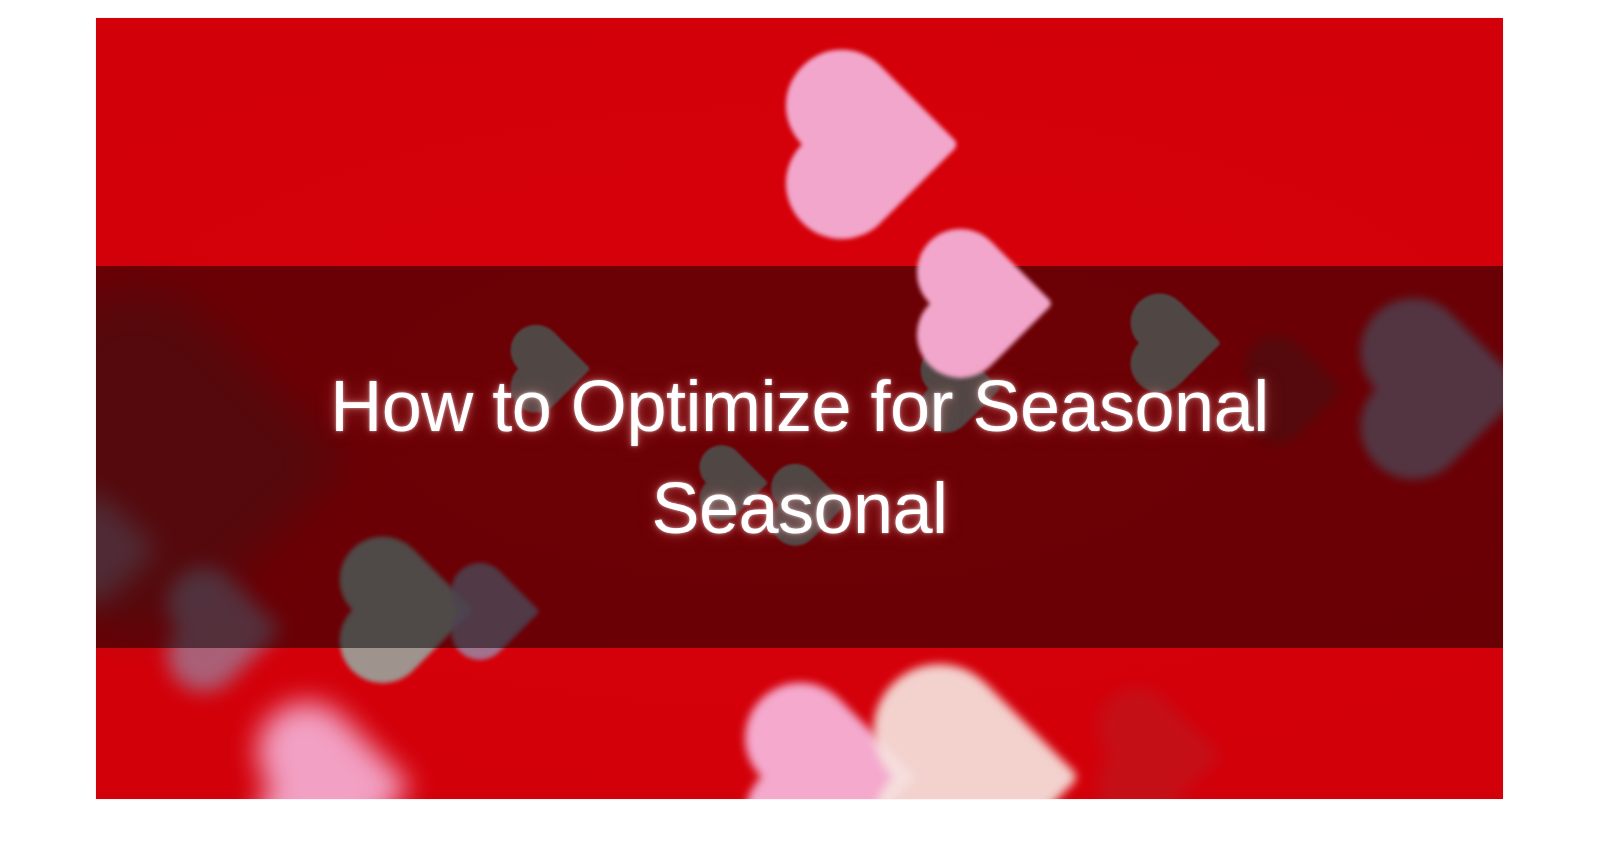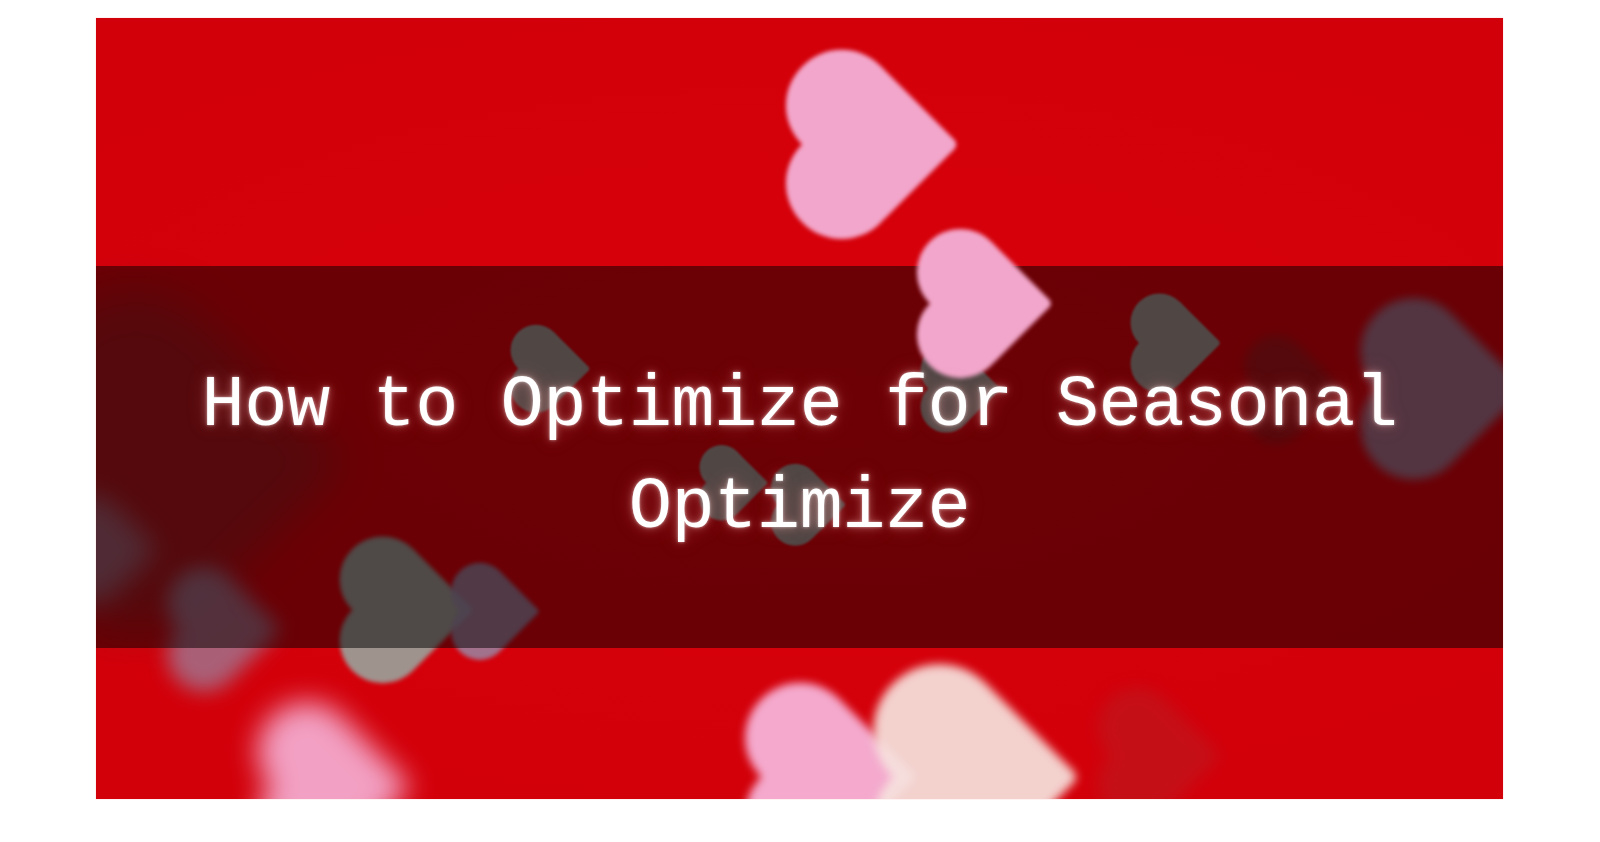--- a/index.html
+++ b/index.html
@@ -92,21 +92,21 @@
     top: 248px;
     width: 100%;
     height: 382px;
     z-index: 10;
     display: flex;
     flex-direction: column;
     align-items: center;
     justify-content: center;
     text-align: center;
     color: #ffffff;
-    font-family: Liberation Mono, monospace;
+    font-family: Liberation Sans, sans-serif;
     font-weight: 300;
     font-size: 72px;
     line-height: 1.42;
     letter-spacing: -0.5px;
     text-shadow:
       0 0 3px rgba(255,255,255,0.55),
       0 0 9px rgba(255,190,190,0.45),
       0 0 20px rgba(255,120,120,0.30);
     padding: 0 36px;
     box-sizing: border-box;
@@ -177,18 +177,18 @@
         </div>
         <div class="heart-wrap layer-mid" style="left: 1010px; top: 660px; width: 120px; height: 120px; opacity: 0.85; filter: blur(8px);">
           <div class="heart" style="width: 79.2px; height: 79.2px; left: 20.4px; top: 37.824px; position: absolute; background: rgb(195, 18, 26);"></div>
         </div>
       </div>
 
     <div id="overlay-band"></div>
 
     <div id="headline">
       <span>How to Optimize for Seasonal</span>
-      <span>Optimize</span>
+      <span>Seasonal</span>
     </div>
 
   </div>
 
 </div>
 
 </body></html>

